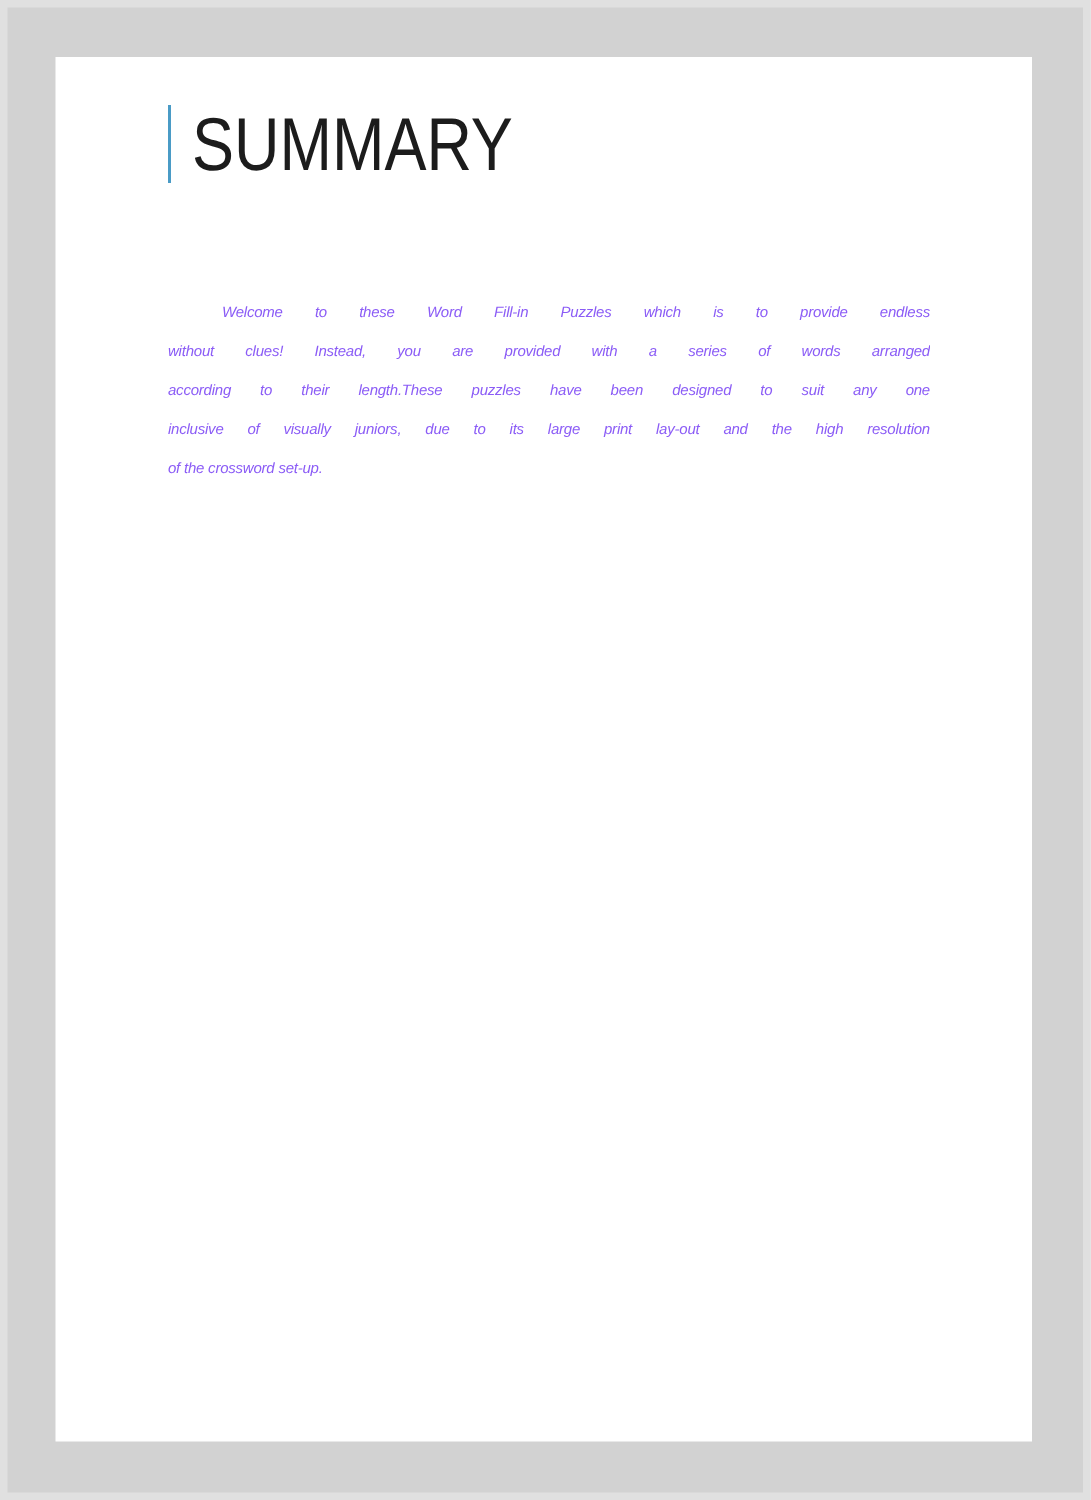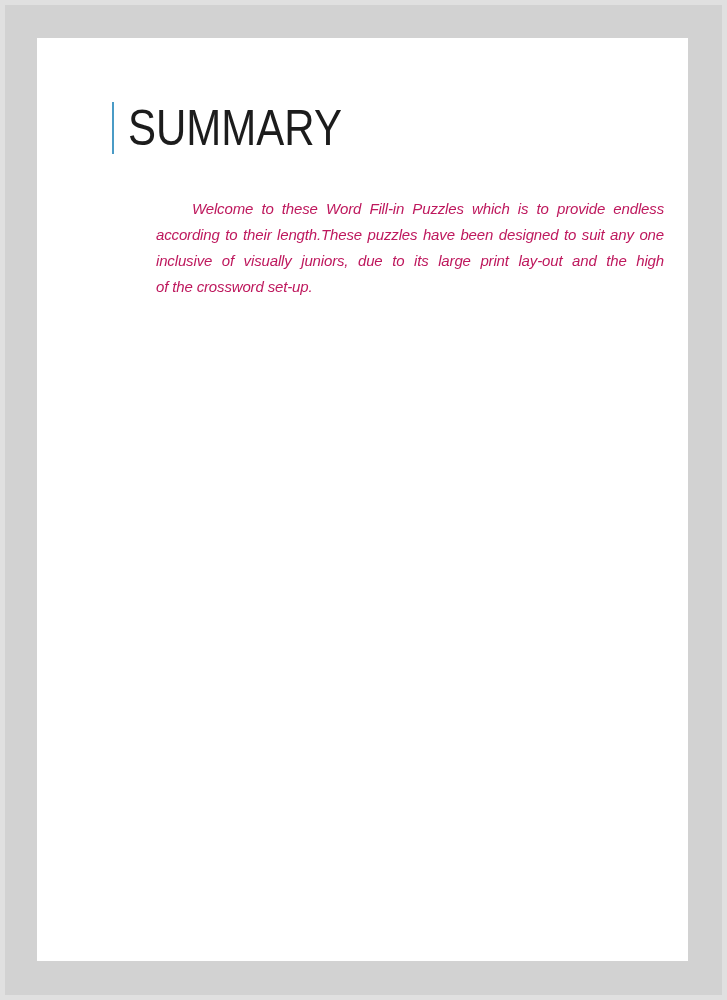--- a/index.html
+++ b/index.html
@@ -24,21 +24,21 @@
     left: 37px;
     top: 38px;
     width: 651px;
     height: 923px;
     background: #ffffff;
   }
 
   .title-block {
     position: absolute;
     left: 75px;
-    top: 64px;
+    top: 32px;
     display: flex;
     align-items: stretch;
   }
 
   .accent-bar {
     width: 2px;
     height: 52px;
     background: #4a9bc6;
     flex: 0 0 2px;
   }
@@ -53,25 +53,24 @@
     transform: scaleX(0.84);
     transform-origin: left center;
     white-space: nowrap;
   }
 
   .summary-paragraph {
     position: absolute;
     left: 75px;
     top: 158px;
     width: 508px;
-    font-size: 15px;
+    font-size: 10px;
     font-style: italic;
-    color: #be185d;
+    color: #8b5cf6;
     letter-spacing: -0.15px;
-    margin-left: 44px;
   }
 
   .para-line {
     line-height: 26px;
     height: 26px;
     overflow: hidden;
     text-align: justify;
     text-align-last: justify;
     white-space: normal;
   }
@@ -91,19 +90,20 @@
 <div class="canvas">
   <div class="page">
 
     <div class="title-block">
       <span class="accent-bar"></span>
       <h1 class="page-title">SUMMARY</h1>
     </div>
 
     <div class="summary-paragraph">
       <div class="para-line first">Welcome to these Word Fill-in Puzzles which is to provide endless</div>
+      <div class="para-line">without clues! Instead, you are provided with a series of words arranged</div>
       <div class="para-line">according to their length.These puzzles have been designed to suit any one</div>
       <div class="para-line">inclusive of visually juniors, due to its large print lay-out and the high resolution</div>
       <div class="para-line last">of the crossword set-up.</div>
     </div>
 
   </div>
 </div>
 
 </body></html>

